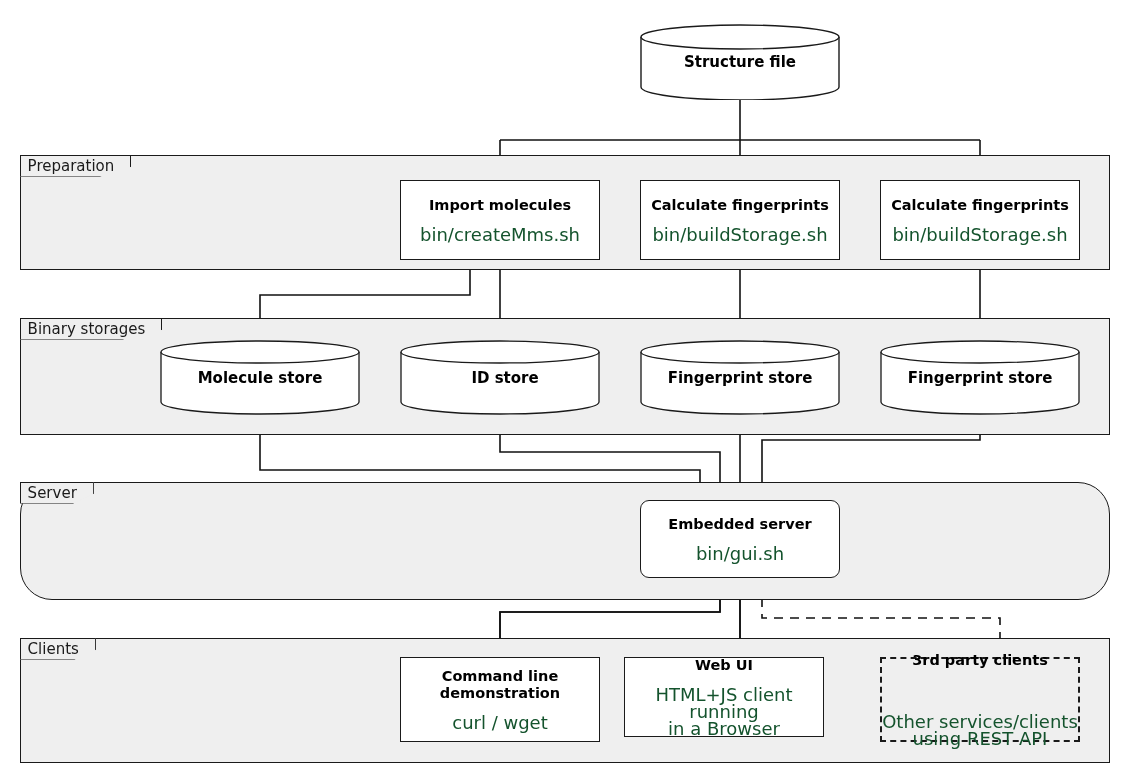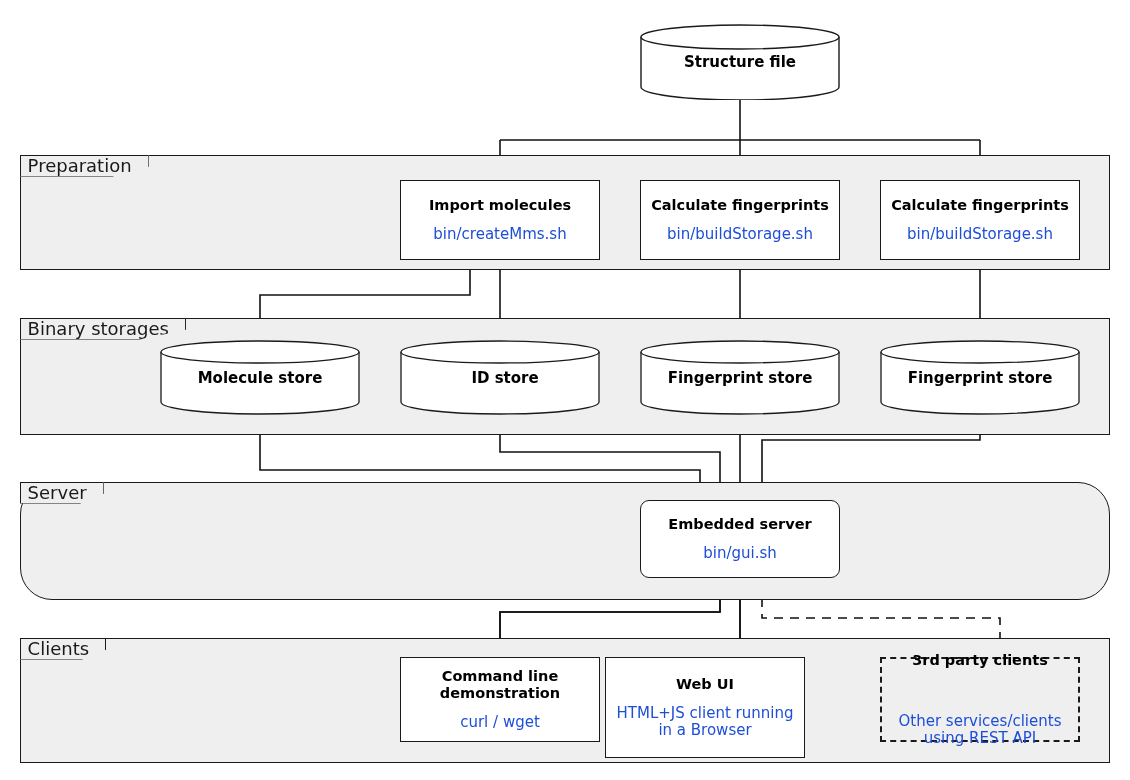--- a/index.html
+++ b/index.html
@@ -4,31 +4,31 @@
 <style>
   html,body{margin:0;padding:0;background:#ffffff;}
   body{width:1130px;height:780px;position:relative;overflow:hidden;
        font-family:"DejaVu Sans","Liberation Sans",sans-serif;}
   #stage{position:absolute;left:0;top:0;width:1130px;height:780px;}
   #wires{position:absolute;left:0;top:0;width:1130px;height:780px;}
 
   .panel{position:absolute;background:#EFEFEF;border:1.4px solid #1a1a1a;box-sizing:border-box;}
   .panel-tab{position:absolute;left:-1.4px;top:-1.4px;background:#EFEFEF;
              border:1.4px solid #1a1a1a;box-sizing:border-box;
-             font-size:18px;color:#1a1a1a;line-height:20px;height:22px;
+             font-size:15px;color:#1a1a1a;line-height:20px;height:22px;
              padding:0 16px 0 7px;white-space:nowrap;
              -webkit-clip-path:polygon(0 0,100% 0,100% 55%,72% 100%,0 100%);
              clip-path:polygon(0 0,100% 0,100% 55%,72% 100%,0 100%);}
 
   .node{position:absolute;background:#ffffff;border:1.8px solid #1a1a1a;
         box-sizing:border-box;display:flex;flex-direction:column;
         align-items:center;justify-content:center;text-align:center;}
   .node.dashed{border-style:dashed;border-width:2px;background:#EFEFEF;gap:35px;}
   .node .t{font-size:14.5px;font-weight:bold;color:#000;line-height:17px;}
-  .node .s{font-size:15px;color:#1d4ed8;line-height:17px;margin-top:12px;white-space:pre-line;}
+  .node .s{font-size:18px;color:#14532d;line-height:17px;margin-top:12px;white-space:pre-line;}
 
   .cyl{position:absolute;}
   .cyl svg{position:absolute;left:0;top:0;}
   .cyl .lbl{position:absolute;left:0;right:0;top:50%;transform:translateY(-50%);
             text-align:center;font-size:15px;font-weight:bold;color:#000;}
 </style>
 </head>
 <body>
 
 <div id="stage">
@@ -145,21 +145,21 @@
 
   <div class="panel" style="left:20px;top:638px;width:1090px;height:125px;">
     <div class="panel-tab">Clients</div>
   </div>
 
   <div class="node" style="left:400px;top:657px;width:200px;height:85px;">
     <div class="t" style="white-space:pre-line;">Command line
 demonstration</div>
     <div class="s">curl / wget</div>
   </div>
-  <div class="node" style="left:605px;top:657px;width:200px;height:101px;">
+  <div class="node" style="left:624px;top:657px;width:200px;height:80px;">
     <div class="t">Web UI</div>
     <div class="s" style="">HTML+JS client running
 in a Browser</div>
   </div>
   <div class="node dashed" style="left:880px;top:657px;width:200px;height:85px;">
     <div class="t">3rd party clients</div>
     <div class="s" style="margin-top:9px;">Other services/clients
 using REST API</div>
   </div>
 

